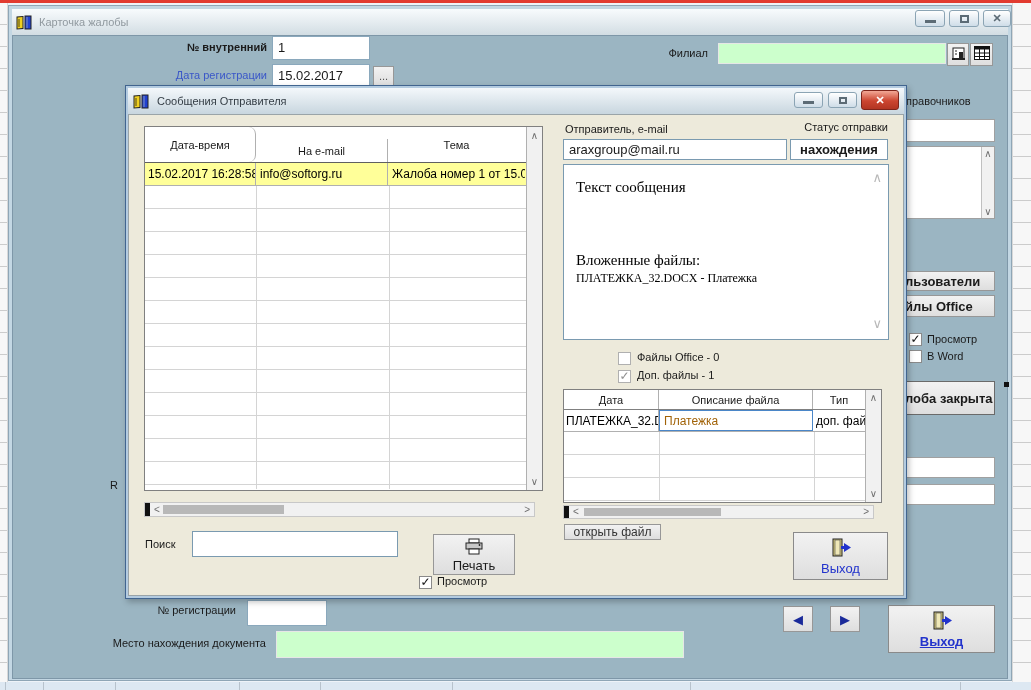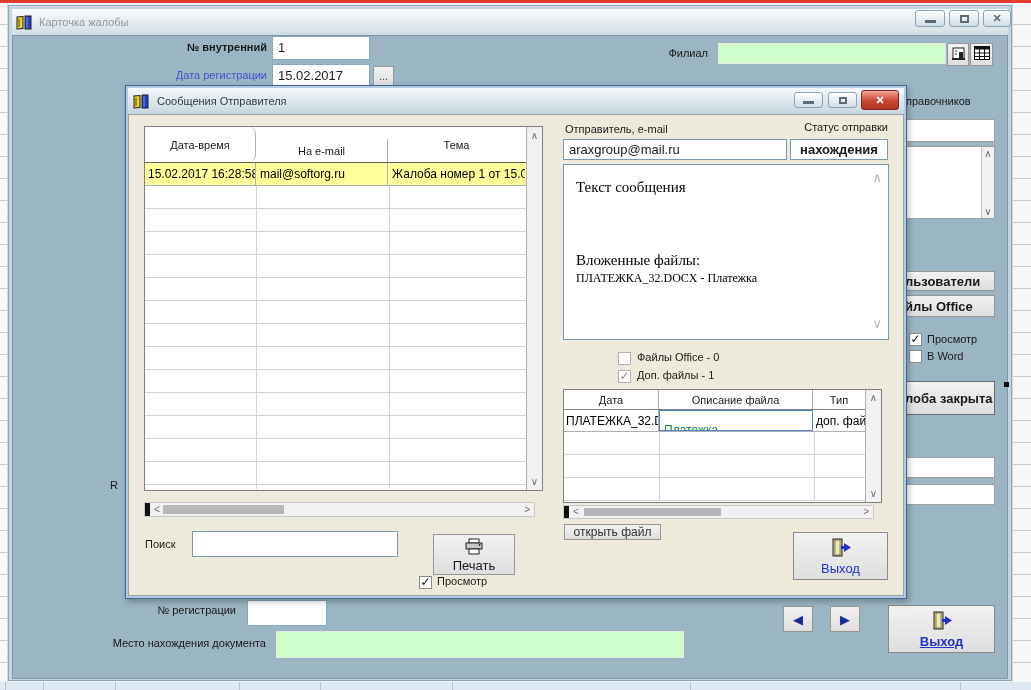--- a/index.html
+++ b/index.html
@@ -168,21 +168,21 @@
   </div>
 
   <div class="abs" style="left:144px;top:126px;width:399px;height:365px;background:#fff;border:1px solid #808080;">
     <div style="display:flex;height:36px;border-bottom:1px solid #606060;">
       <div class="lbl" style="width:111px;border-right:1px solid #b0b0b0;display:flex;align-items:center;justify-content:center;border-radius:7px;">Дата-время</div>
       <div class="lbl" style="width:132px;border-right:1px solid #b0b0b0;display:flex;align-items:center;justify-content:center;margin-top:12px;">На e-mail</div>
       <div class="lbl" style="width:137px;display:flex;align-items:center;justify-content:center;">Тема</div>
     </div>
     <div style="display:flex;height:23px;background:#ffff99;border-bottom:1px solid #b0b0b0;font-size:12px;">
       <div style="width:111px;border-right:1px solid #b0b0b0;padding:4px 0 0 3px;white-space:nowrap;overflow:hidden;">15.02.2017 16:28:58</div>
-      <div style="width:132px;border-right:1px solid #b0b0b0;padding:4px 0 0 4px;white-space:nowrap;overflow:hidden;">mail@softorg.ru</div>
+      <div style="width:132px;border-right:1px solid #b0b0b0;padding:4px 0 0 4px;white-space:nowrap;overflow:hidden;">info@softorg.ru</div>
       <div style="width:137px;padding:4px 0 0 4px;white-space:nowrap;overflow:hidden;">Жалоба номер 1 от 15.02.2</div>
     </div>
     <div class="gridfill" style="position:relative;height:303px;">
       <div class="abs vline" style="left:111px;top:0;height:303px;"></div>
       <div class="abs vline" style="left:244px;top:0;height:303px;"></div>
     </div>
     <div class="abs scroll" style="right:0;top:0;width:16px;height:363px;border-left:1px solid #b0b0b0;background:#f1f1f1;">
       <div class="chev" style="text-align:center;margin-top:4px;">∧</div>
       <div class="chev" style="text-align:center;margin-top:336px;">∨</div>
     </div>
@@ -214,21 +214,21 @@
   <div class="abs lbl" style="left:637px;top:369px;">Доп. файлы - 1</div>
 
   <div class="abs" style="left:563px;top:389px;width:319px;height:114px;background:#fff;border:1px solid #808080;">
     <div style="display:flex;height:20px;border-bottom:1px solid #808080;">
       <div class="lbl" style="width:95px;border-right:1px solid #b0b0b0;display:flex;align-items:center;justify-content:center;">Дата</div>
       <div class="lbl" style="width:154px;border-right:1px solid #b0b0b0;display:flex;align-items:center;justify-content:center;">Описание файла</div>
       <div class="lbl" style="width:52px;display:flex;align-items:center;justify-content:center;">Тип</div>
     </div>
     <div style="display:flex;height:22px;border-bottom:1px solid #b0b0b0;font-size:12px;">
       <div style="width:95px;border-right:1px solid #b0b0b0;padding:4px 0 0 2px;white-space:nowrap;overflow:hidden;">ПЛАТЕЖКА_32.DO</div>
-      <div style="width:154px;border:1px solid #4a86c8;color:#15803d;padding:12px 0 0 4px;white-space:nowrap;overflow:hidden;">Платежка</div>
+      <div style="width:154px;border:1px solid #4a86c8;color:#a16207;padding:3px 0 0 4px;white-space:nowrap;overflow:hidden;">Платежка</div>
       <div style="width:52px;padding:4px 0 0 3px;white-space:nowrap;overflow:hidden;">доп. файл</div>
     </div>
     <div class="gridfill" style="position:relative;height:69px;">
       <div class="abs vline" style="left:95px;top:0;height:69px;"></div>
       <div class="abs vline" style="left:250px;top:0;height:69px;"></div>
     </div>
     <div class="abs scroll" style="right:0;top:0;width:16px;height:112px;border-left:1px solid #b0b0b0;background:#f1f1f1;">
       <div class="chev" style="text-align:center;margin-top:3px;">∧</div>
       <div class="chev" style="text-align:center;margin-top:86px;">∨</div>
     </div>

